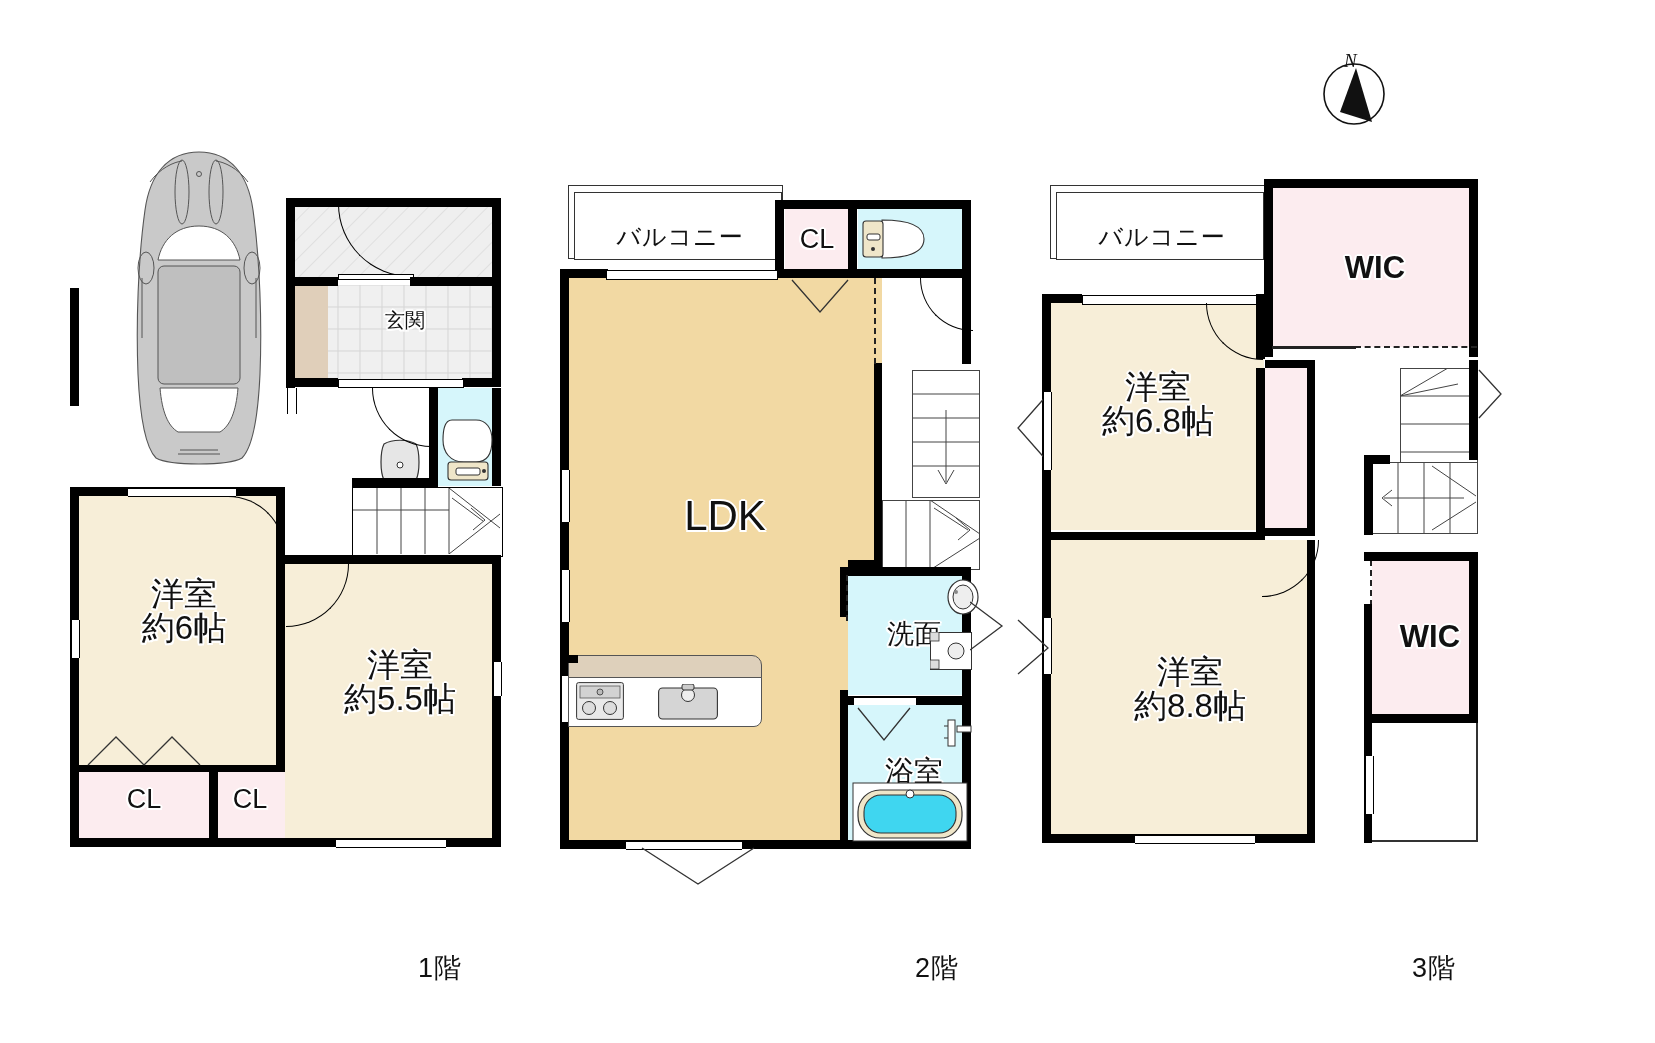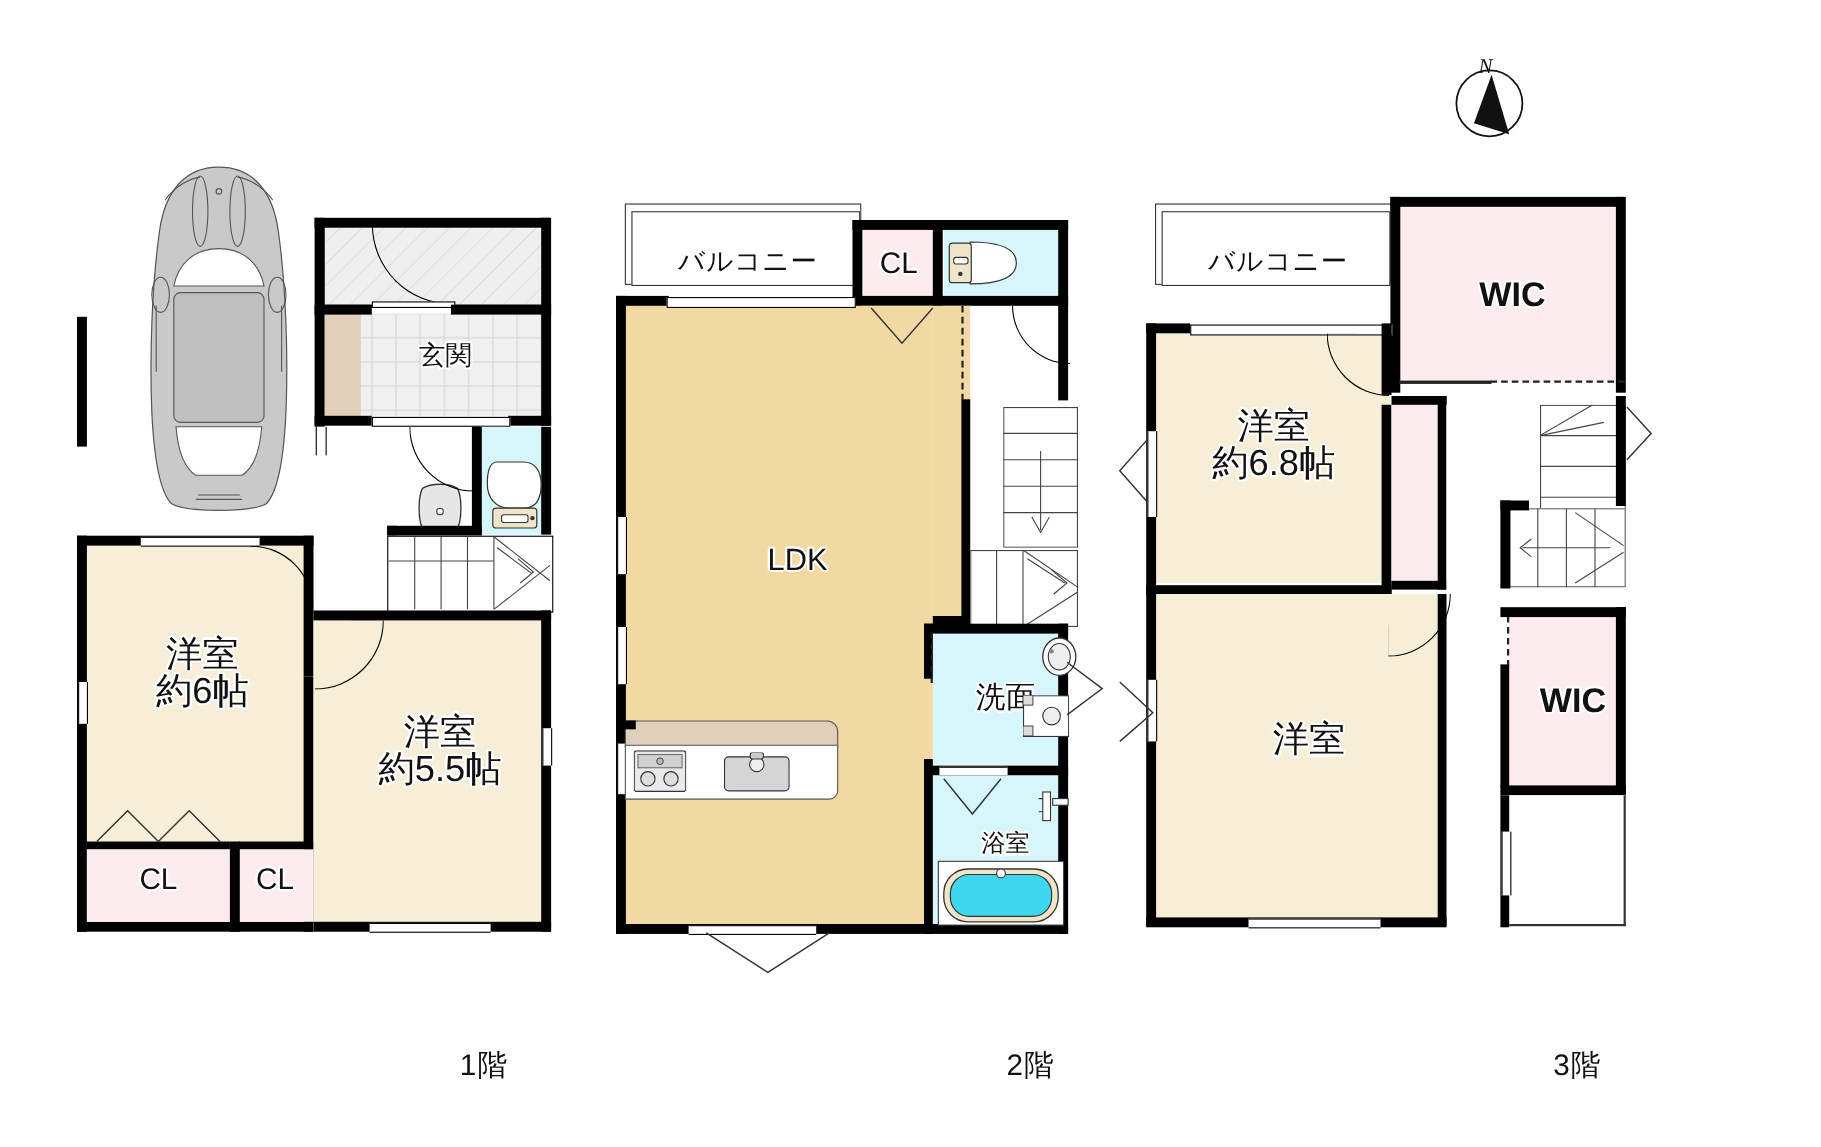--- a/index.html
+++ b/index.html
@@ -116,21 +116,21 @@
       <svg width="206" height="98" style="position:absolute;left:0;top:0;opacity:.5">
         <defs>
             <pattern id="gg" width="22" height="22" patternUnits="userSpaceOnUse">
           <rect width="22" height="22" fill="none" stroke="#bbb" stroke-width="1"></rect>
             </pattern>
           </defs>
         <rect width="206" height="98" fill="url(#gg)"></rect>
       </svg>
     </div>
     <div class="rm f-step" style="left:294px;top:285px;width:34px;height:98px;"></div>
-    <div class="lbl" style="left:330px;top:307px;width:150px;font-size:24px;">玄関</div>
+    <div class="lbl" style="left:330px;top:307px;width:150px;font-size:20px;">玄関</div>
 
     <div class="w" style="left:286px;top:198px;width:9px;height:190px;"></div>
     <div class="w" style="left:492px;top:198px;width:9px;height:88px;"></div>
     <div class="w" style="left:286px;top:198px;width:214px;height:9px;"></div>
     <div class="w" style="left:286px;top:277px;width:52px;height:9px;"></div>
     <div class="w" style="left:410px;top:277px;width:91px;height:9px;"></div>
     <div class="w" style="left:286px;top:378px;width:52px;height:9px;"></div>
     <div class="w" style="left:462px;top:378px;width:39px;height:9px;"></div>
     <div class="slide" style="left:338px;top:379px;width:124px;height:7px;"></div>
     <div class="w" style="left:492px;top:285px;width:9px;height:102px;"></div>
@@ -243,21 +243,21 @@
 
     <div class="w" style="left:775px;top:200px;width:9px;height:78px;"></div>
     <div class="w" style="left:848px;top:200px;width:9px;height:78px;"></div>
     <div class="w" style="left:775px;top:200px;width:196px;height:9px;"></div>
     <div class="w" style="left:962px;top:200px;width:9px;height:78px;"></div>
     <div class="w" style="left:775px;top:269px;width:196px;height:9px;"></div>
 
     <div class="rm f-ldk" style="left:568px;top:278px;width:280px;height:570px;"></div>
     <div class="rm f-ldk" style="left:848px;top:278px;width:34px;height:290px;"></div>
     <div class="lbl" style="left:600px;top:495px;width:250px;font-size:38px;">
-      <span class="l1" style="font-size:28px;">LDK</span>
+      <span class="l1" style="font-size:42px;">LDK</span>
     </div>
 
     <div class="w" style="left:560px;top:269px;width:9px;height:580px;"></div>
     <div class="w" style="left:560px;top:269px;width:48px;height:9px;"></div>
     <div class="slide" style="left:606px;top:270px;width:170px;height:8px;"></div>
     <div class="winv" style="left:561px;top:470px;width:7px;height:52px;"></div>
     <div class="winv" style="left:561px;top:570px;width:7px;height:52px;"></div>
     <div class="winv" style="left:561px;top:676px;width:7px;height:46px;"></div>
     <div class="w" style="left:560px;top:840px;width:288px;height:9px;"></div>
     <div class="win" style="left:626px;top:841px;width:116px;height:7px;"></div>
@@ -352,21 +352,21 @@
     <div class="arc arc-br" style="left:970px;top:600px;width:40px;height:52px;border:none;">
       <svg width="40" height="52">
           <polyline points="0,2 32,26 0,50" fill="none" stroke="#333" stroke-width="1.3"></polyline>
         </svg>
     </div>
 
     <div class="rm f-water" style="left:848px;top:705px;width:122px;height:140px;"></div>
     <div class="w" style="left:840px;top:704px;width:8px;height:145px;"></div>
     <div class="w" style="left:962px;top:704px;width:9px;height:145px;"></div>
     <div class="w" style="left:840px;top:840px;width:131px;height:9px;"></div>
-    <div class="lbl" style="left:862px;top:752px;width:104px;font-size:22px;">浴室</div>
+    <div class="lbl" style="left:862px;top:752px;width:104px;font-size:29px;">浴室</div>
     <div class="vmark" style="left:856px;top:706px;">
       <svg width="58" height="36">
           <polyline points="2,2 28,34 54,2" fill="none" stroke="#333" stroke-width="1.3"></polyline>
         </svg>
     </div>
 
     <div style="position:absolute;left:852px;top:782px;width:116px;height:62px;">
       <svg width="116" height="62" viewBox="0 0 116 62">
         <rect x="1" y="1" width="114" height="58" fill="#fff" stroke="#333" stroke-width="1"></rect>
         <rect x="6" y="8" width="104" height="48" rx="22" fill="#efe6c9" stroke="#333" stroke-width="1.2"></rect>
@@ -458,20 +458,21 @@
     <div class="w" style="left:1469px;top:360px;width:9px;height:100px;"></div>
     <div class="vmark" style="left:1477px;top:368px;">
       <svg width="26" height="52">
           <polyline points="2,2 24,26 2,50" fill="none" stroke="#333" stroke-width="1.3"></polyline>
         </svg>
     </div>
 
     <div class="rm f-tatami" style="left:1050px;top:540px;width:265px;height:302px;"></div>
     <div class="lbl" style="left:1075px;top:655px;width:230px;font-size:33px;">
       <span class="l1">洋室</span>
+      <span class="l2">約8.8帖</span>
     </div>
     <div class="w" style="left:1042px;top:540px;width:9px;height:302px;"></div>
     <div class="w" style="left:1042px;top:834px;width:273px;height:9px;"></div>
     <div class="win" style="left:1135px;top:835px;width:120px;height:7px;"></div>
     <div class="winv" style="left:1043px;top:618px;width:7px;height:56px;"></div>
     <div class="vmark" style="left:1016px;top:618px;">
       <svg width="34" height="58">
           <polyline points="2,2 32,30 2,56" fill="none" stroke="#333" stroke-width="1.3"></polyline>
         </svg>
     </div>

